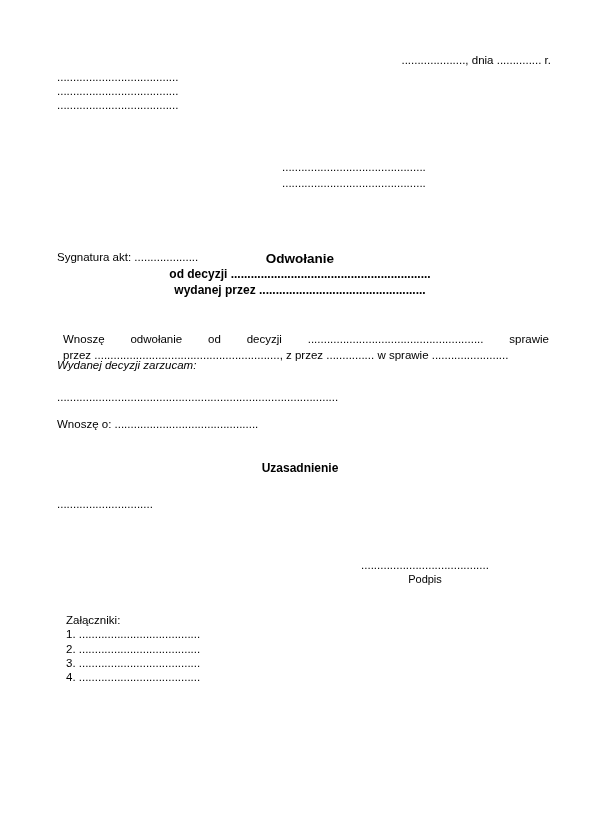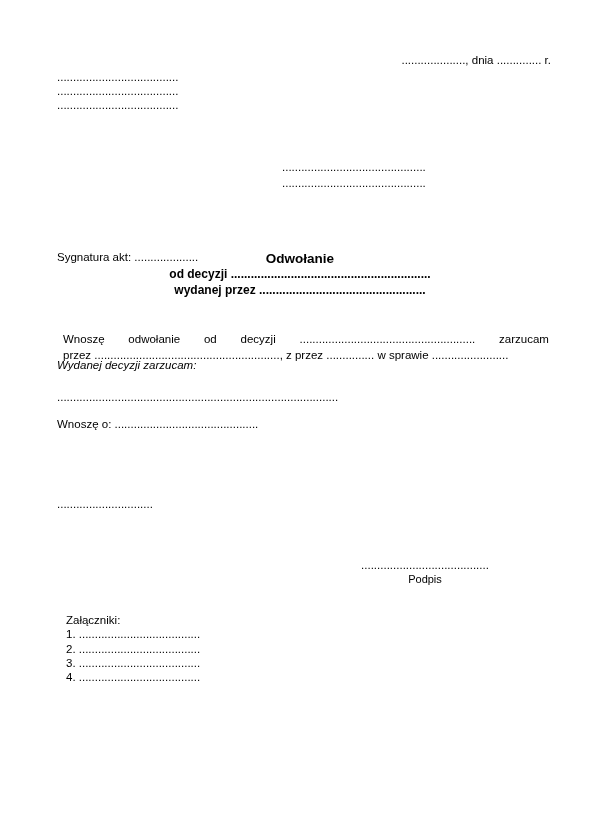--- a/index.html
+++ b/index.html
@@ -71,33 +71,34 @@
     <div class="title-sub">wydanej przez ..................................................</div>
   </div>
 
   <div class="abs body-paragraph">
     <div class="justified-line">
       <span>Wnoszę</span>
       <span>odwołanie</span>
       <span>od</span>
       <span>decyzji</span>
       <span>.......................................................</span>
-      <span>zarzucam</span>
+      <span>sprawie</span>
     </div>
     <div>przez .........................................................., z przez ............... w sprawie ........................</div>
   </div>
 
   <div class="abs charges-label">Wydanej decyzji zarzucam:</div>
   <div class="abs charges-dots">........................................................................................</div>
 
   <div class="abs request-line">
     <span>Wnoszę o:</span>
     <span>.............................................</span>
   </div>
 
+  <div class="abs justification-heading">Uzasadnienie</div>
   <div class="abs justification-dots">..............................</div>
 
   <div class="abs signature-block">
     <div>........................................</div>
     <div class="signature-label">Podpis</div>
   </div>
 
   <div class="abs attachments-block">
     <div>Załączniki:</div>
     <div>1. ......................................</div>

